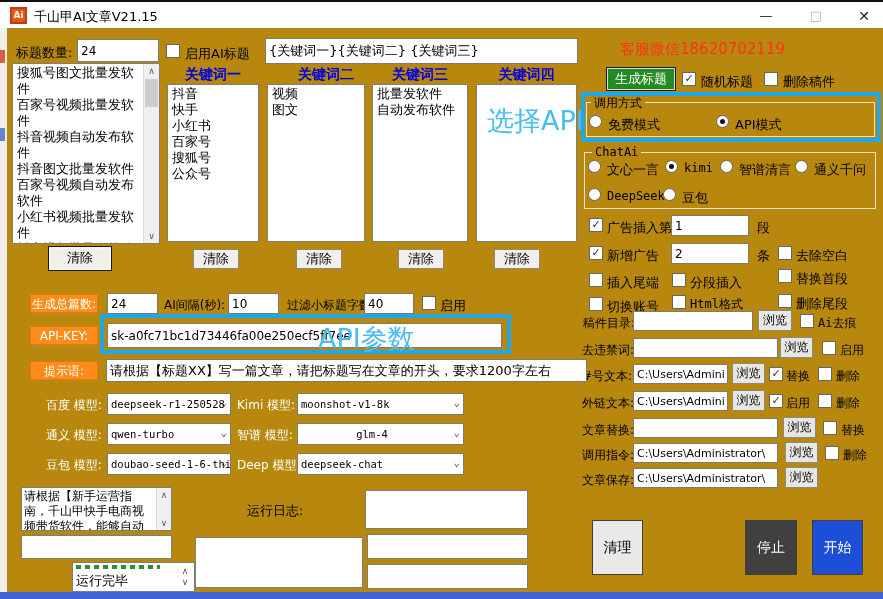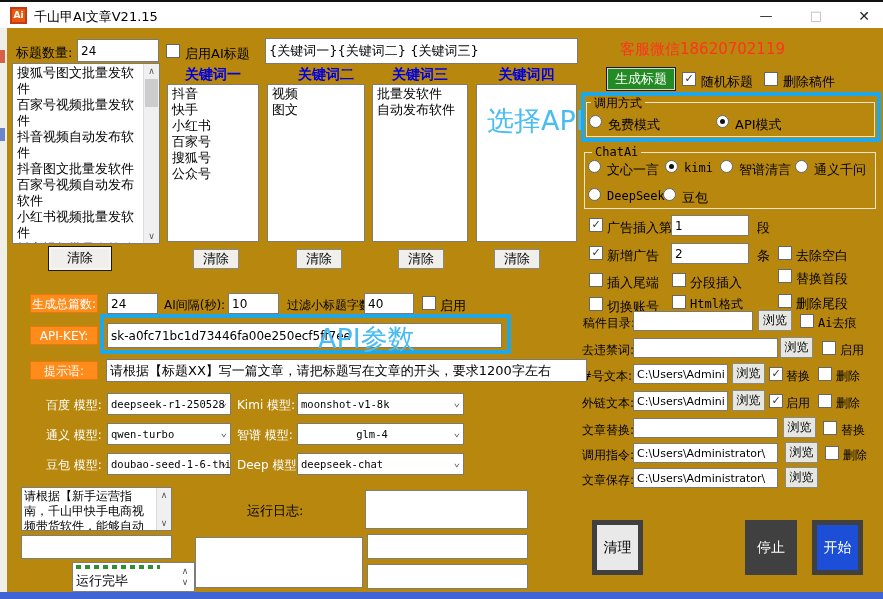--- a/index.html
+++ b/index.html
@@ -28,21 +28,21 @@
   .radio.selected::after{content:"";position:absolute;left:3px;top:3px;width:5px;height:5px;background:#111;border-radius:50%;}
   .btn-clear{position:absolute;background:#f0efec;border:1px solid #8a8a84;font-size:13px;color:#000;text-align:center;line-height:18px;cursor:default;}
   .btn-browse{position:absolute;background:#e6e6e2;border:1px solid #8a8a84;font-size:12px;color:#000;text-align:center;line-height:18px;}
   .olbl{position:absolute;background:#FF8C1A;color:#fff;font-size:12px;text-align:center;line-height:18px;border:1px solid #e5790f;}
   .combo{position:absolute;background:#fff;border:1px solid #7b7b74;font-size:10.5px;font-family:"DejaVu Sans Mono","Liberation Mono",monospace;padding:4px 20px 0 3px;overflow:hidden;white-space:nowrap;}
   .combo .chevron{position:absolute;right:3px;top:2px;color:#555;font-size:11px;line-height:14px;}
   .groupbox{position:absolute;border:1px solid #ece4cc;}
   .gtitle{position:absolute;font-size:12px;color:#000;background:#B8870E;padding:0 3px;white-space:nowrap;z-index:2;}
   .cyanrect{position:absolute;border:4px solid #1FA7E8;z-index:4;}
   .annot{position:absolute;color:#49BDF2;font-size:27px;white-space:nowrap;z-index:5;}
-  .actbtn{position:absolute;border:5px solid #404040;color:#fff;font-size:14px;display:flex;align-items:center;justify-content:center;white-space:nowrap;}
+  .actbtn{position:absolute;border:1px solid #404040;color:#fff;font-size:14px;display:flex;align-items:center;justify-content:center;white-space:nowrap;}
   .sbar{position:absolute;right:0;top:0;bottom:0;width:16px;background:#f0f0f0;border-left:1px solid #dcdcdc;}
   .sarr{position:absolute;width:100%;text-align:center;font-size:9px;color:#555;line-height:14px;}
   .sthumb{position:absolute;left:1px;width:13px;background:#cdcdcd;}
   .spin{position:absolute;font-size:9px;color:#555;line-height:10px;text-align:center;width:14px;}
   .greendots{position:absolute;height:4px;background:repeating-linear-gradient(90deg,#2F8F2F 0 5px,transparent 5px 9px);}
 </style>
 </head>
 <body>
 
 <div id="app">

